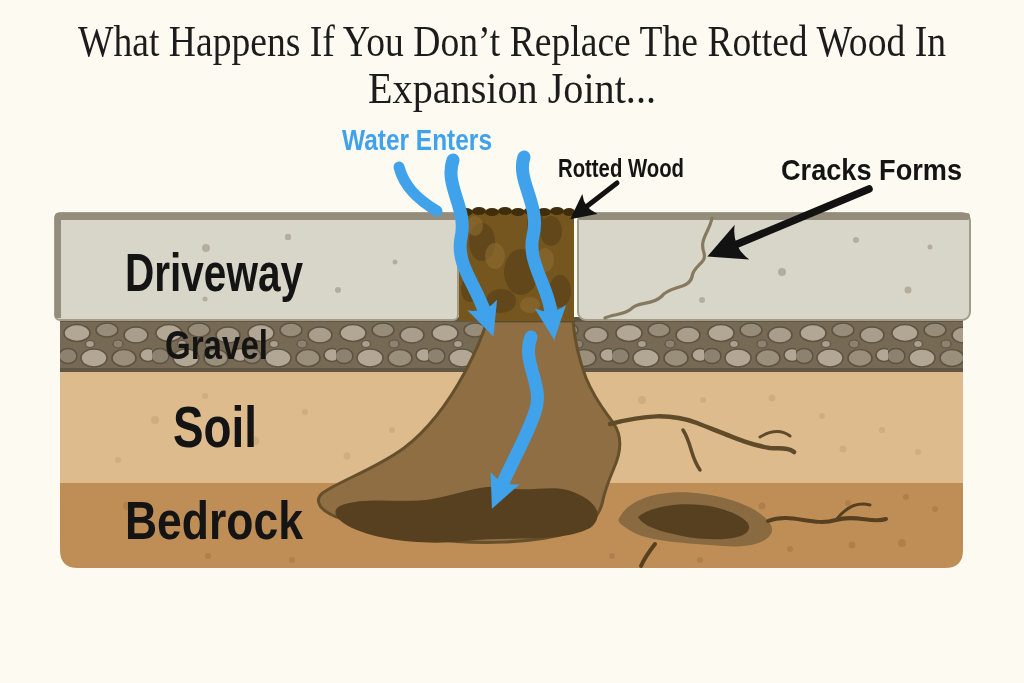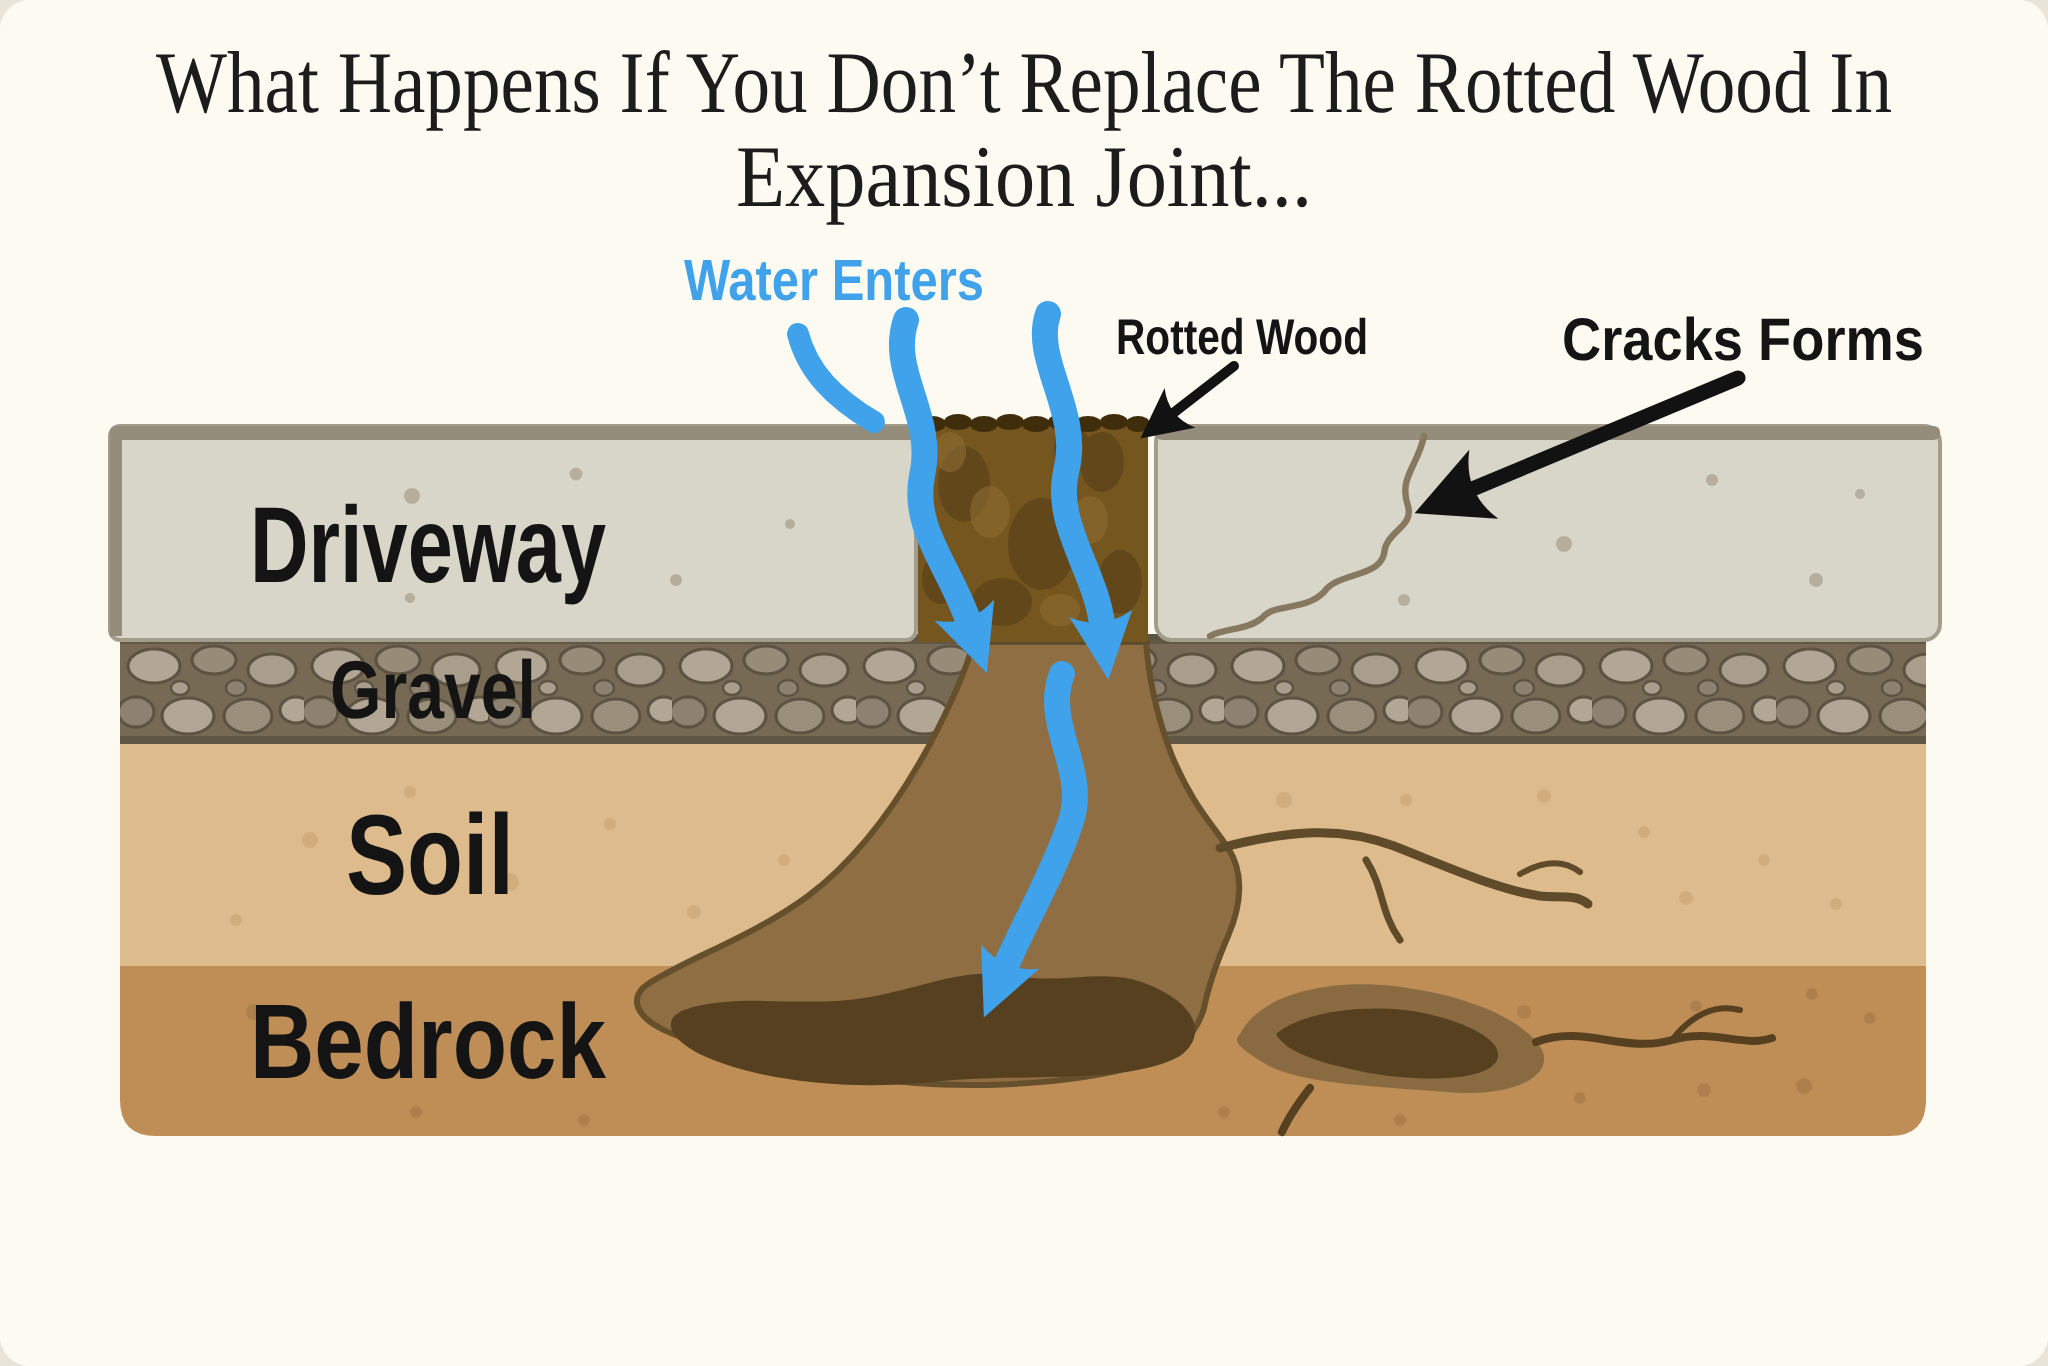--- a/index.html
+++ b/index.html
@@ -1,17 +1,17 @@
 <!DOCTYPE html>
 <html><head>
 <meta charset="utf-8">
 <style>
   html,body{margin:0;padding:0;}
   body{background:#e8e4da;font-family:"Liberation Sans",sans-serif;}
-  .canvas{position:relative;width:1024px;height:683px;background:#fdfaf2;overflow:hidden;margin:0 auto;border-radius:15px;}
+  .canvas{position:relative;width:1024px;height:683px;background:#fdfaf2;overflow:hidden;margin:0 auto;}
   svg{position:absolute;left:0;top:0;}
   .ttl{font-family:"Liberation Serif","DejaVu Serif",serif;font-weight:400;}
   .lbl{font-family:"Liberation Sans","DejaVu Sans",sans-serif;font-weight:700;}
 </style>
 </head>
 <body>
 
 <div class="canvas">
 <svg width="1024" height="683" viewBox="0 0 1024 683">
   <defs>

